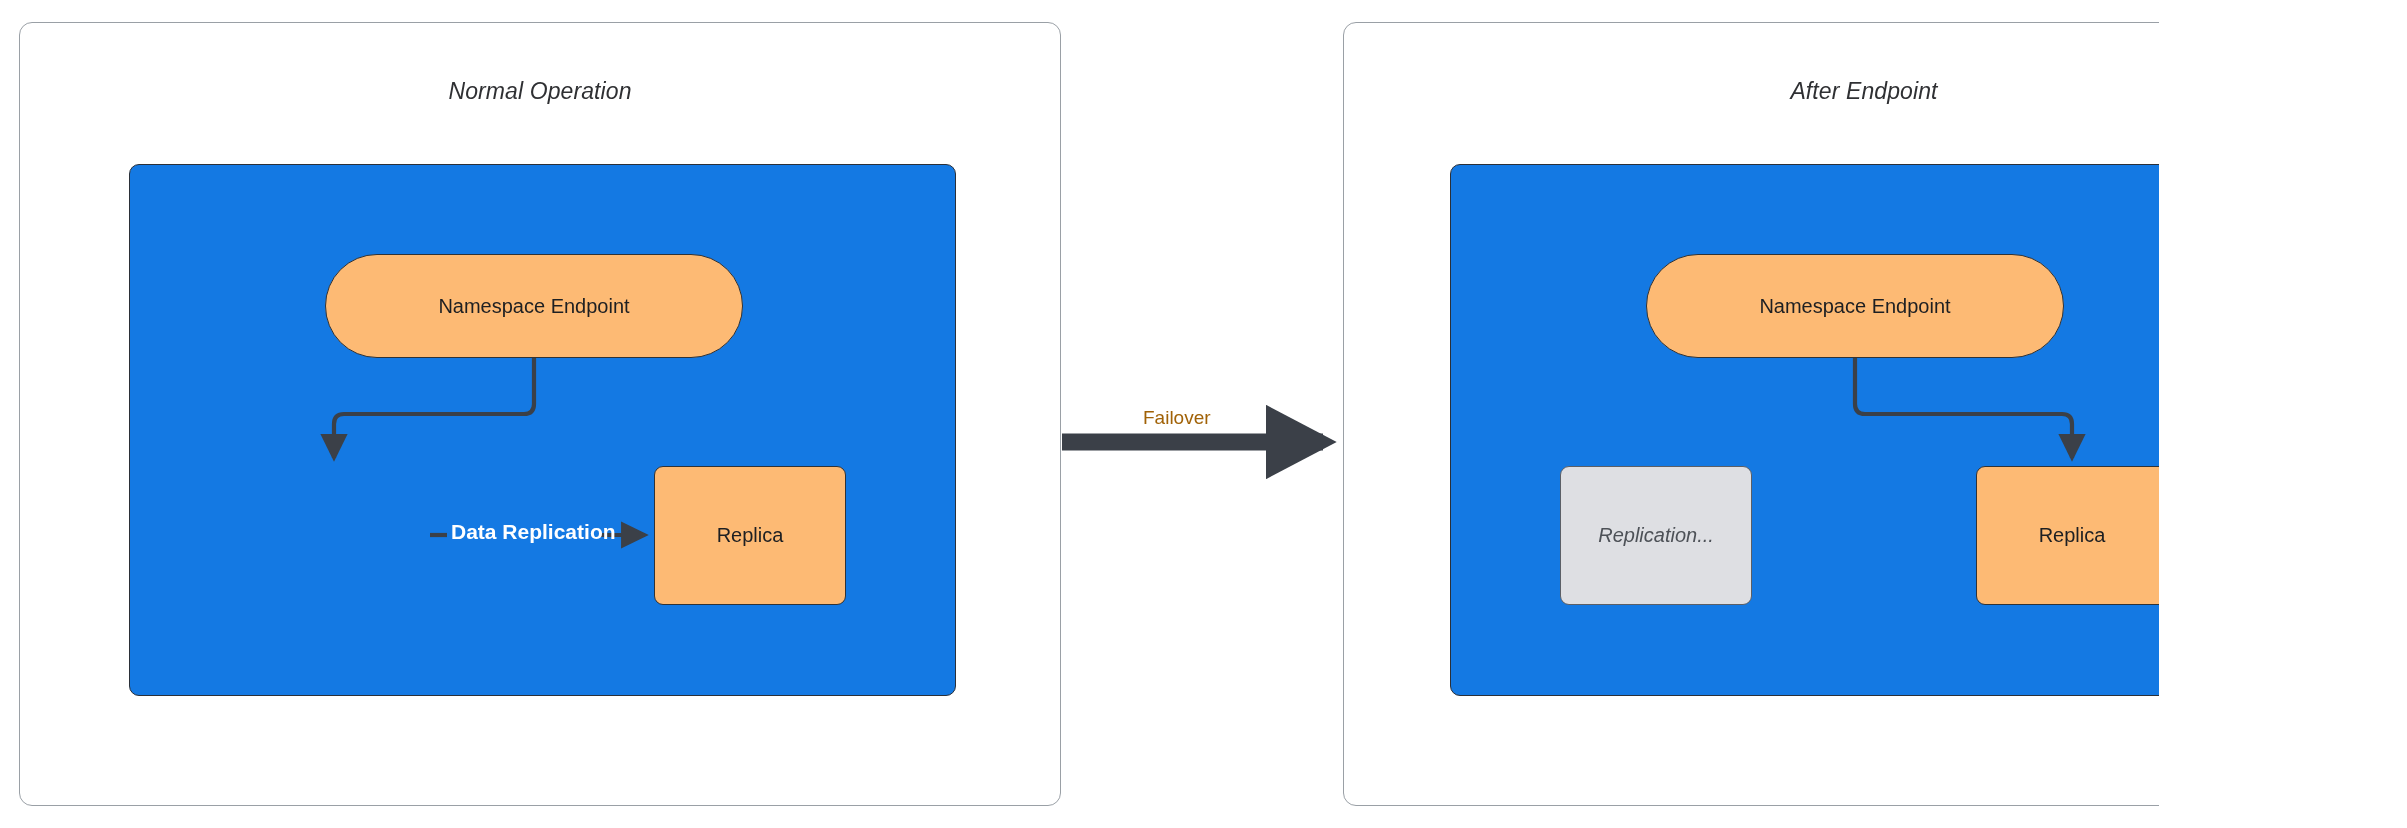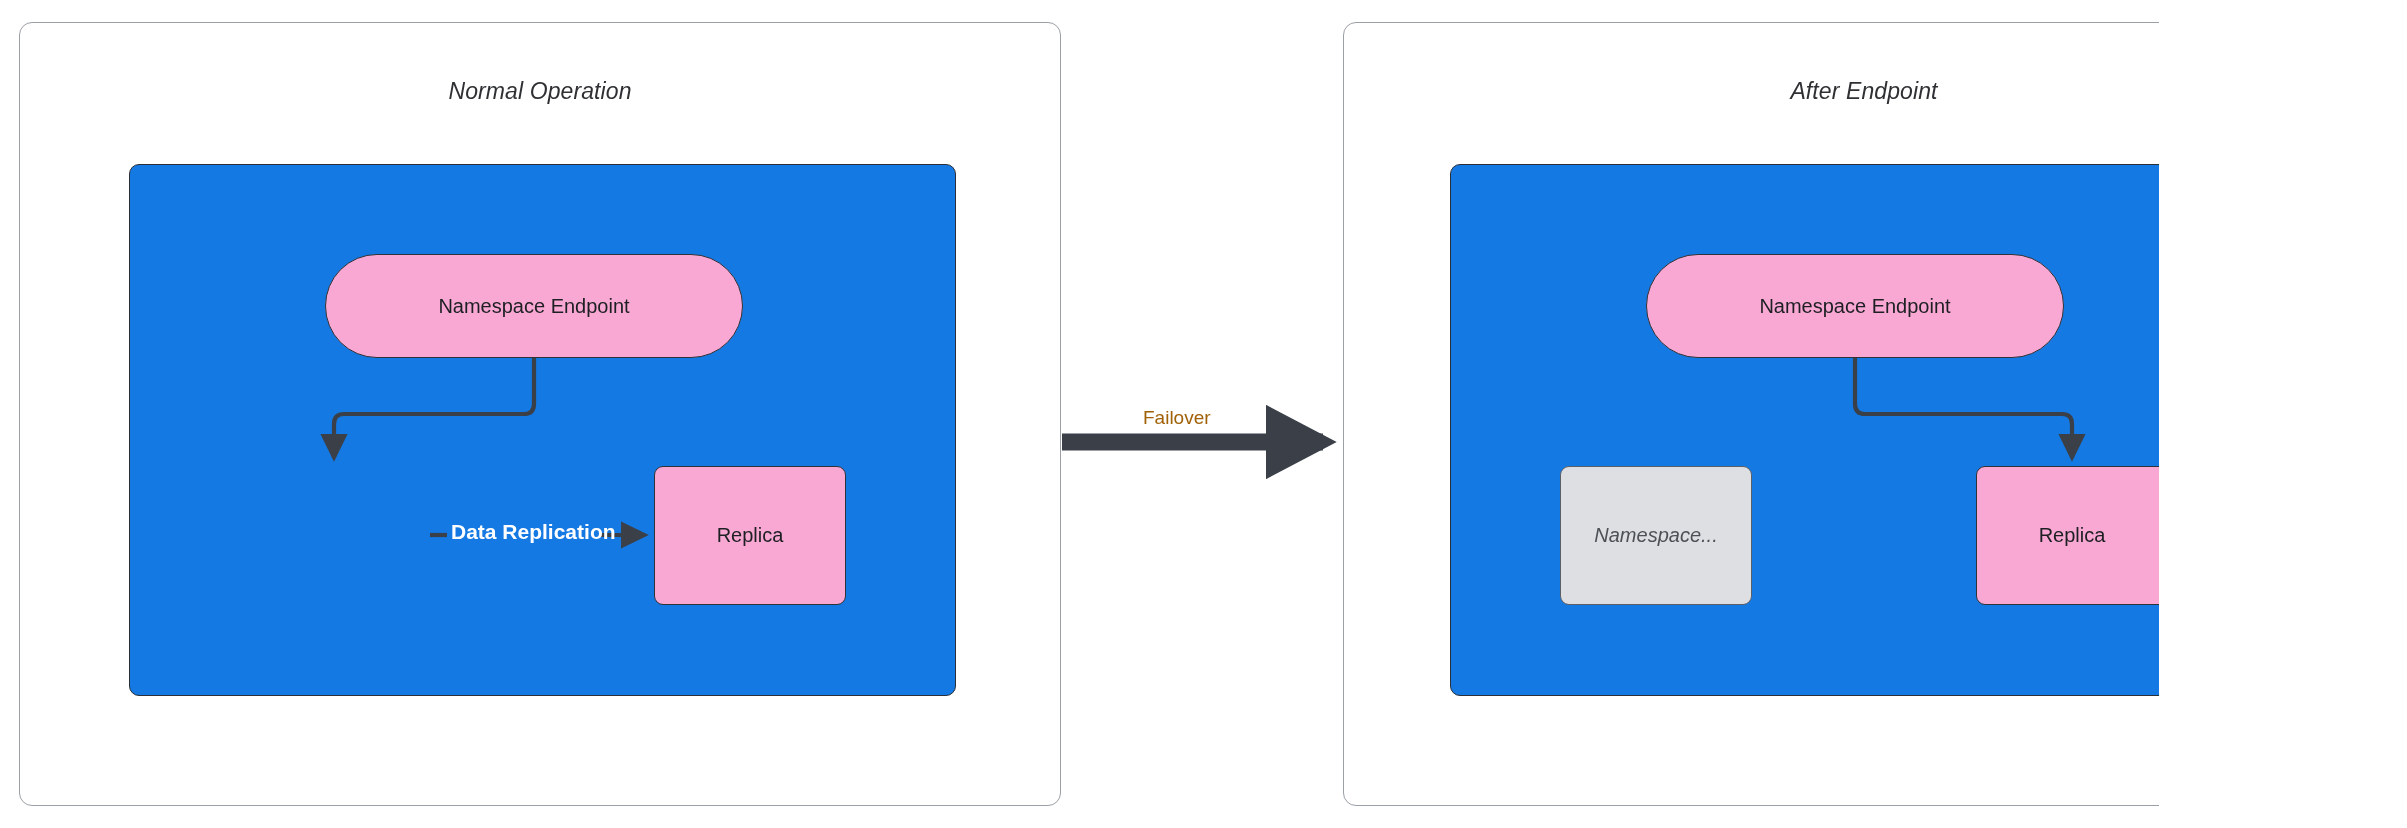--- a/index.html
+++ b/index.html
@@ -53,21 +53,21 @@
     border: 1px solid #2b3038;
     border-radius: 10px;
   }
   #zone-left  { left: 129px;  top: 164px; width: 827px; height: 532px; }
   #zone-right { left: 1450px; top: 164px; width: 828px; height: 532px; }
 
   
   .node {
     position: absolute;
     box-sizing: border-box;
-    background: #f9a8d4;
+    background: #fdba74;
     border: 1.6px solid #2f3338;
     display: flex;
     align-items: center;
     justify-content: center;
     text-align: center;
     color: #1d1f22;
     font-size: 20px;
     line-height: 1.22;
     z-index: 3;
   }
@@ -156,21 +156,21 @@
     <div class="panel-title">After Endpoint</div>
   </div>
 
   <div class="zone" id="zone-right"></div>
 
   <div class="node pill" id="node-endpoint-right">
     <span class="node-label">Namespace Endpoint</span>
   </div>
 
   <div class="node rect dim" id="node-recovering">
-    <span class="node-label">Namespace...</span>
+    <span class="node-label">Replication...</span>
   </div>
 
   <div class="node rect" id="node-replica-right">
     <span class="node-label">Replica</span>
   </div>
 
   <div class="failover-label" id="label-failover">Failover</div>
 
   <svg class="edges" viewBox="0 0 2407 828" width="2407" height="828">
     <defs>

